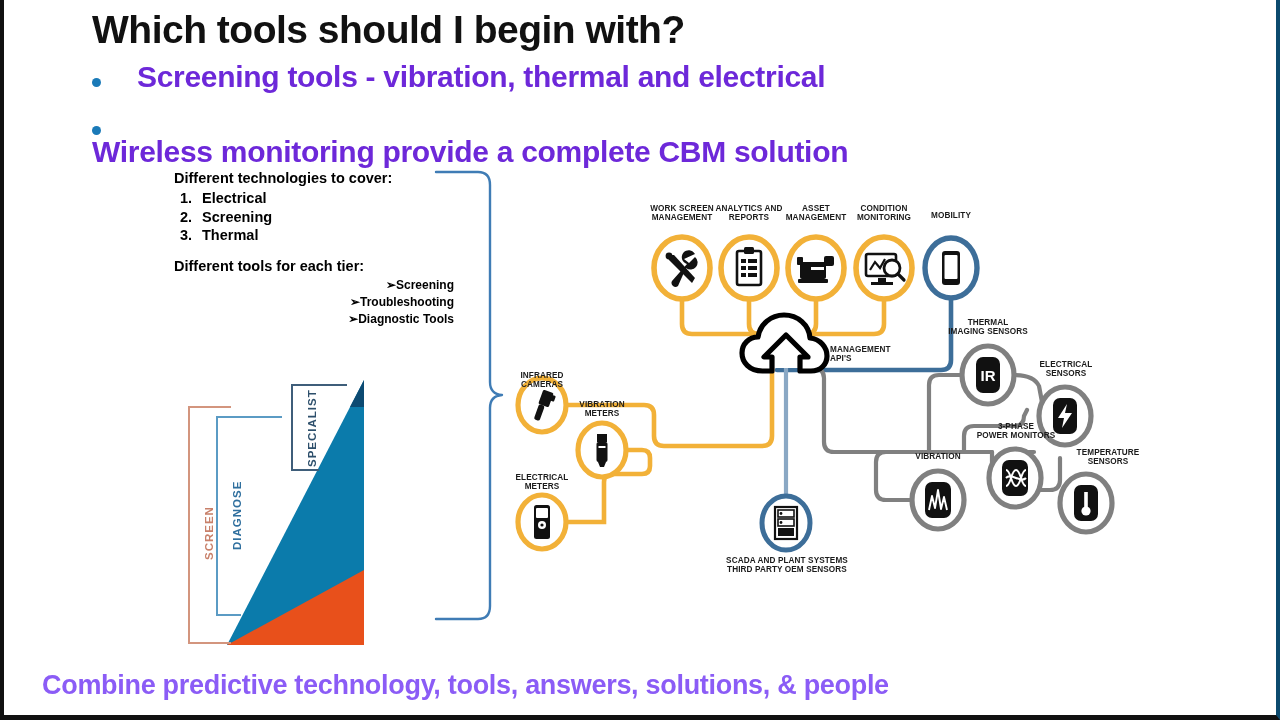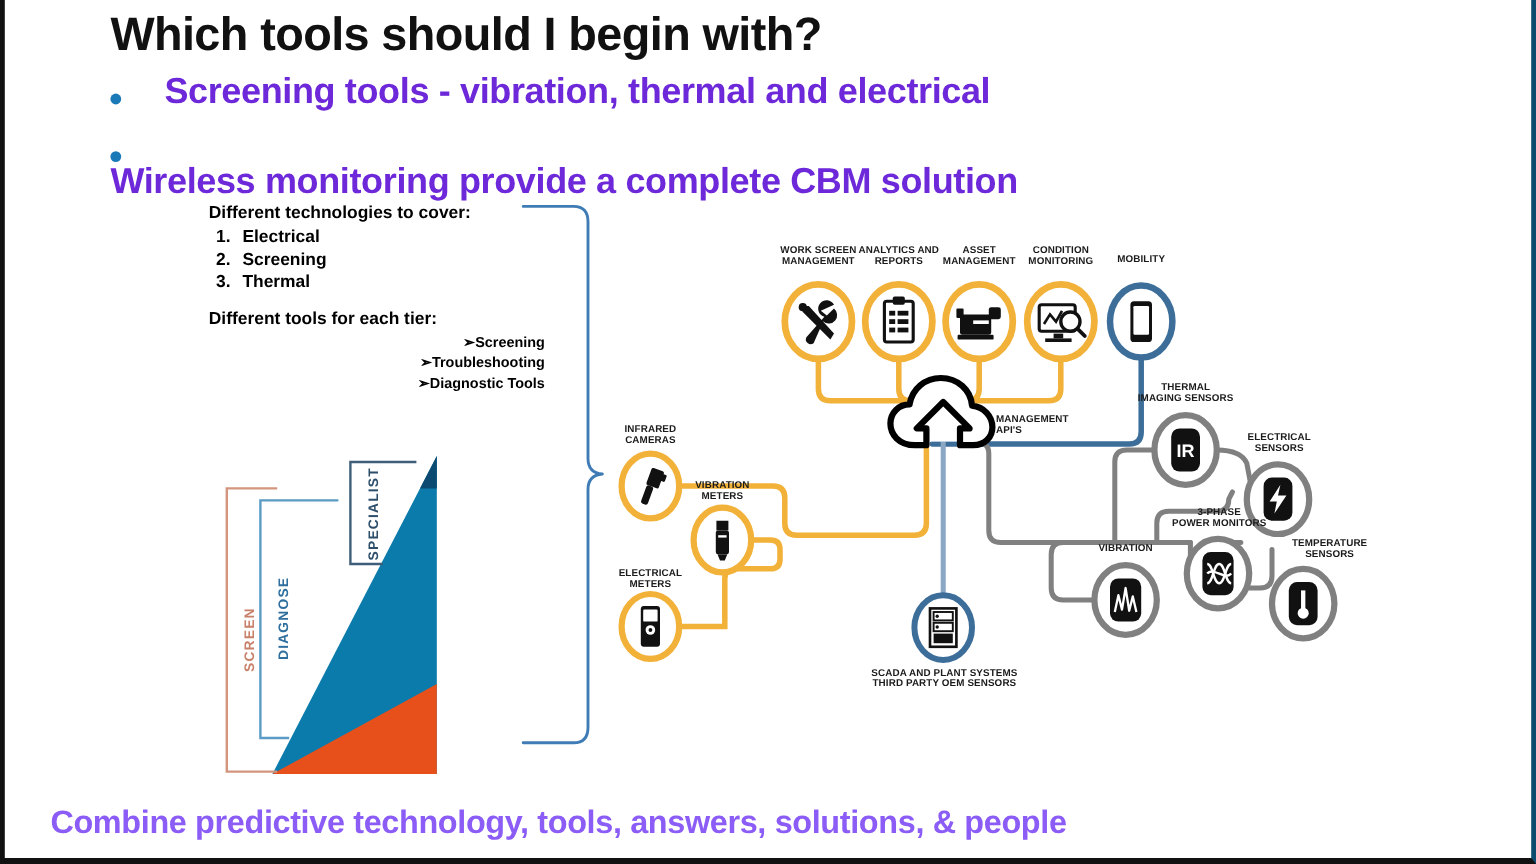--- a/index.html
+++ b/index.html
@@ -309,21 +309,21 @@
       <div>MANAGEMENT</div>
     </div>
     <div class="nlabel" style="left:348px;top:14px;width:84px;">
       <div>CONDITION</div>
       <div>MONITORING</div>
     </div>
     <div class="nlabel" style="left:415px;top:21px;width:84px;">
       <div>MOBILITY</div>
     </div>
 
-    <div class="nlabel" style="left:6px;top:163px;width:84px;text-align:center;">
+    <div class="nlabel" style="left:6px;top:181px;width:84px;text-align:center;">
       <div>INFRARED</div>
       <div>CAMERAS</div>
     </div>
     <div class="nlabel" style="left:66px;top:210px;width:84px;">
       <div>VIBRATION</div>
       <div>METERS</div>
     </div>
     <div class="nlabel" style="left:6px;top:283px;width:84px;">
       <div>ELECTRICAL</div>
       <div>METERS</div>

